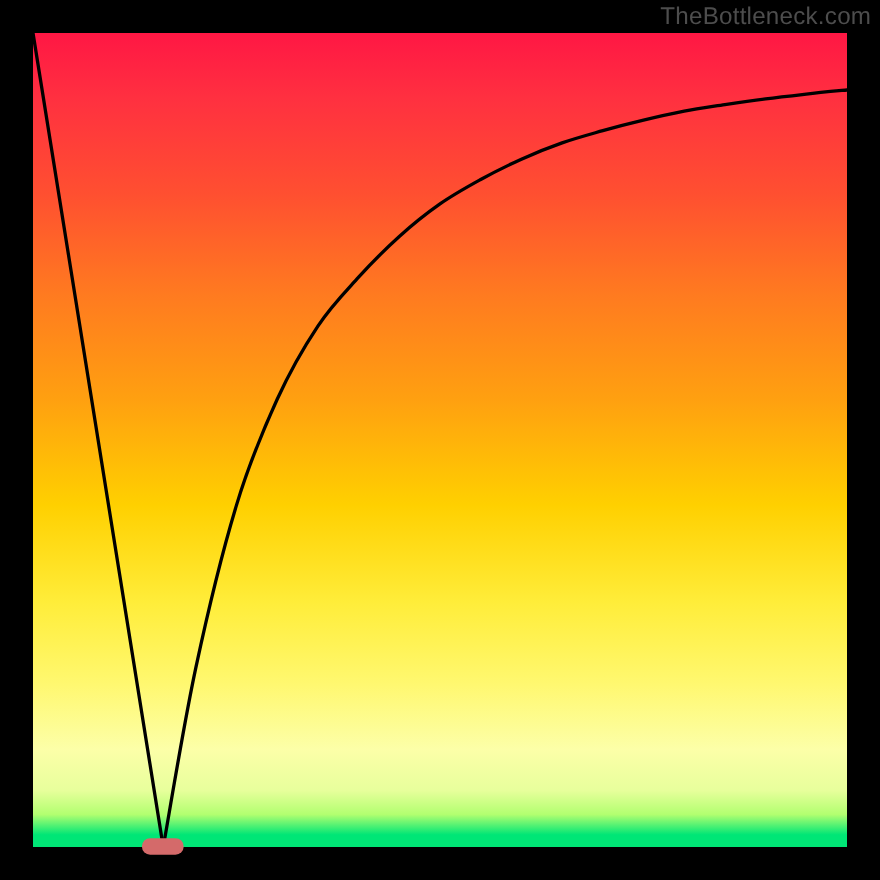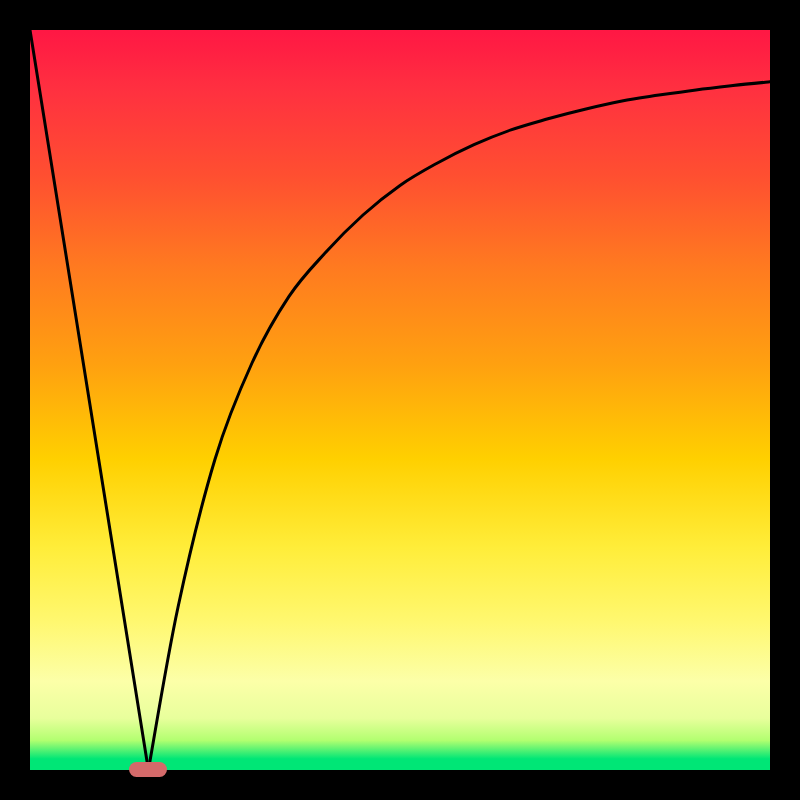--- a/index.html
+++ b/index.html
@@ -62,20 +62,21 @@
     width: 38px;
     height: 15px;
     background: #d46a6a;
     border-radius: 8px;
   }
 </style>
 </head>
 <body>
 
 <div class="frame">
+  <div class="watermark">TheBottleneck.com</div>
 
   <div class="plot">
     <svg class="curves" viewBox="0 0 740 740" preserveAspectRatio="none">
       <path d="M0.0 0.0 L118.4 740.0" fill="none" stroke="#000000" stroke-width="3" stroke-linecap="round"></path>
       <path d="M118.4 740.0 C123.3 712.9, 136.9 629.0, 148.0 577.2 C159.1 525.4, 172.7 469.9, 185.0 429.2 C197.3 388.5, 209.7 360.1, 222.0 333.0 C234.3 305.9, 246.7 284.9, 259.0 266.4 C271.3 247.9, 283.7 235.6, 296.0 222.0 C308.3 208.4, 320.7 196.1, 333.0 185.0 C345.3 173.9, 357.7 164.0, 370.0 155.4 C382.3 146.8, 394.7 140.0, 407.0 133.2 C419.3 126.4, 431.7 120.3, 444.0 114.7 C456.3 109.2, 468.7 104.2, 481.0 99.9 C493.3 95.6, 505.7 92.3, 518.0 88.8 C530.3 85.3, 542.7 82.1, 555.0 79.2 C567.3 76.2, 579.7 73.4, 592.0 71.0 C604.3 68.7, 616.7 67.0, 629.0 65.1 C641.3 63.3, 653.7 61.5, 666.0 59.9 C678.3 58.3, 690.7 56.9, 703.0 55.5 C715.3 54.1, 733.8 52.4, 740.0 51.8" fill="none" stroke="#000000" stroke-width="3" stroke-linecap="round"></path>
     </svg>
     <div class="marker" style="left: 99.4px; top: 732px;"></div>
   </div>
 </div>
 

